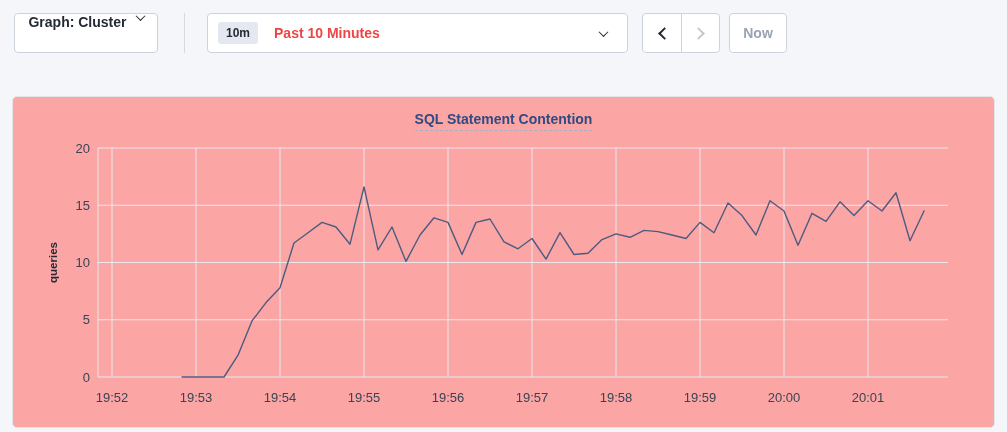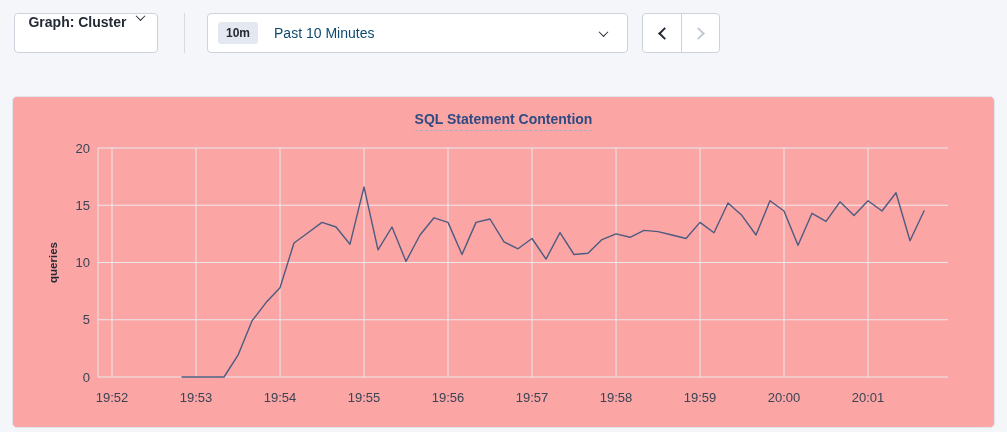--- a/index.html
+++ b/index.html
@@ -61,21 +61,21 @@
   .time-badge {
     background: #e4e8f0;
     border-radius: 3px;
     font-size: 12px;
     font-weight: 700;
     color: #242a35;
     padding: 4px 8px;
     margin-right: 16px;
     text-align: right;
   }
-  .time-label { font-size: 14px; font-weight: 400; color: #0c4a6e; text-align: center; }
+  .time-label { font-size: 14px; font-weight: 700; color: #ef4444; text-align: center; }
   .time-selector .chev { position: absolute; right: 20px; top: 16px; }
   .arrow-group {
     display: flex;
     margin-left: 14px;
     background: #ffffff;
     border: 1px solid #cdd3dd;
     border-radius: 4px;
     height: 40px;
     overflow: hidden;
   }
@@ -143,20 +143,21 @@
     <span class="chev"></span>
   </div>
   <div class="arrow-group">
     <div class="arrow-btn">
       <span class="arr arr-left"></span>
     </div>
     <div class="arrow-btn disabled">
       <span class="arr arr-right"></span>
     </div>
   </div>
+  <div class="now-button">Now</div>
 </div>
 
 <div class="chart-card">
   <div class="chart-title-row">
     <span class="chart-title">SQL Statement Contention</span>
   </div>
   <svg class="chart-svg" id="chart-svg" viewBox="0 0 983 332">
       <line x1="85" y1="51" x2="85" y2="280" stroke="#e9e9ec" stroke-width="1"></line>
       <line x1="85" y1="280" x2="935" y2="280" stroke="#e9e9ec" stroke-width="1"></line>
       <text x="77" y="284.5" text-anchor="end" fill="#394455" font-size="13">0</text>

